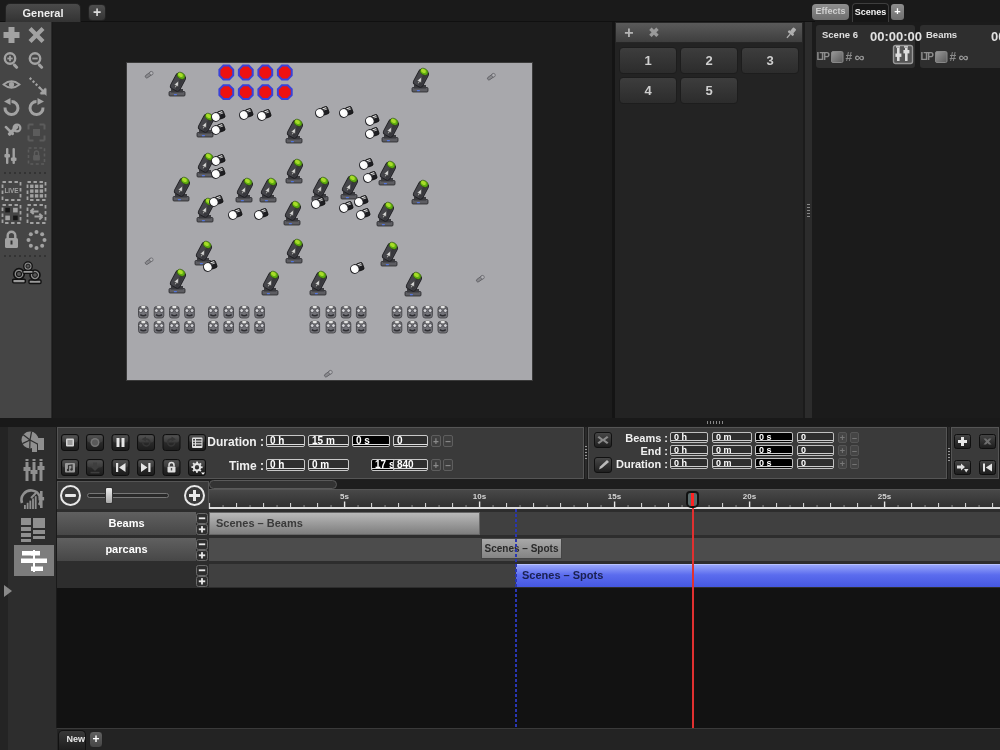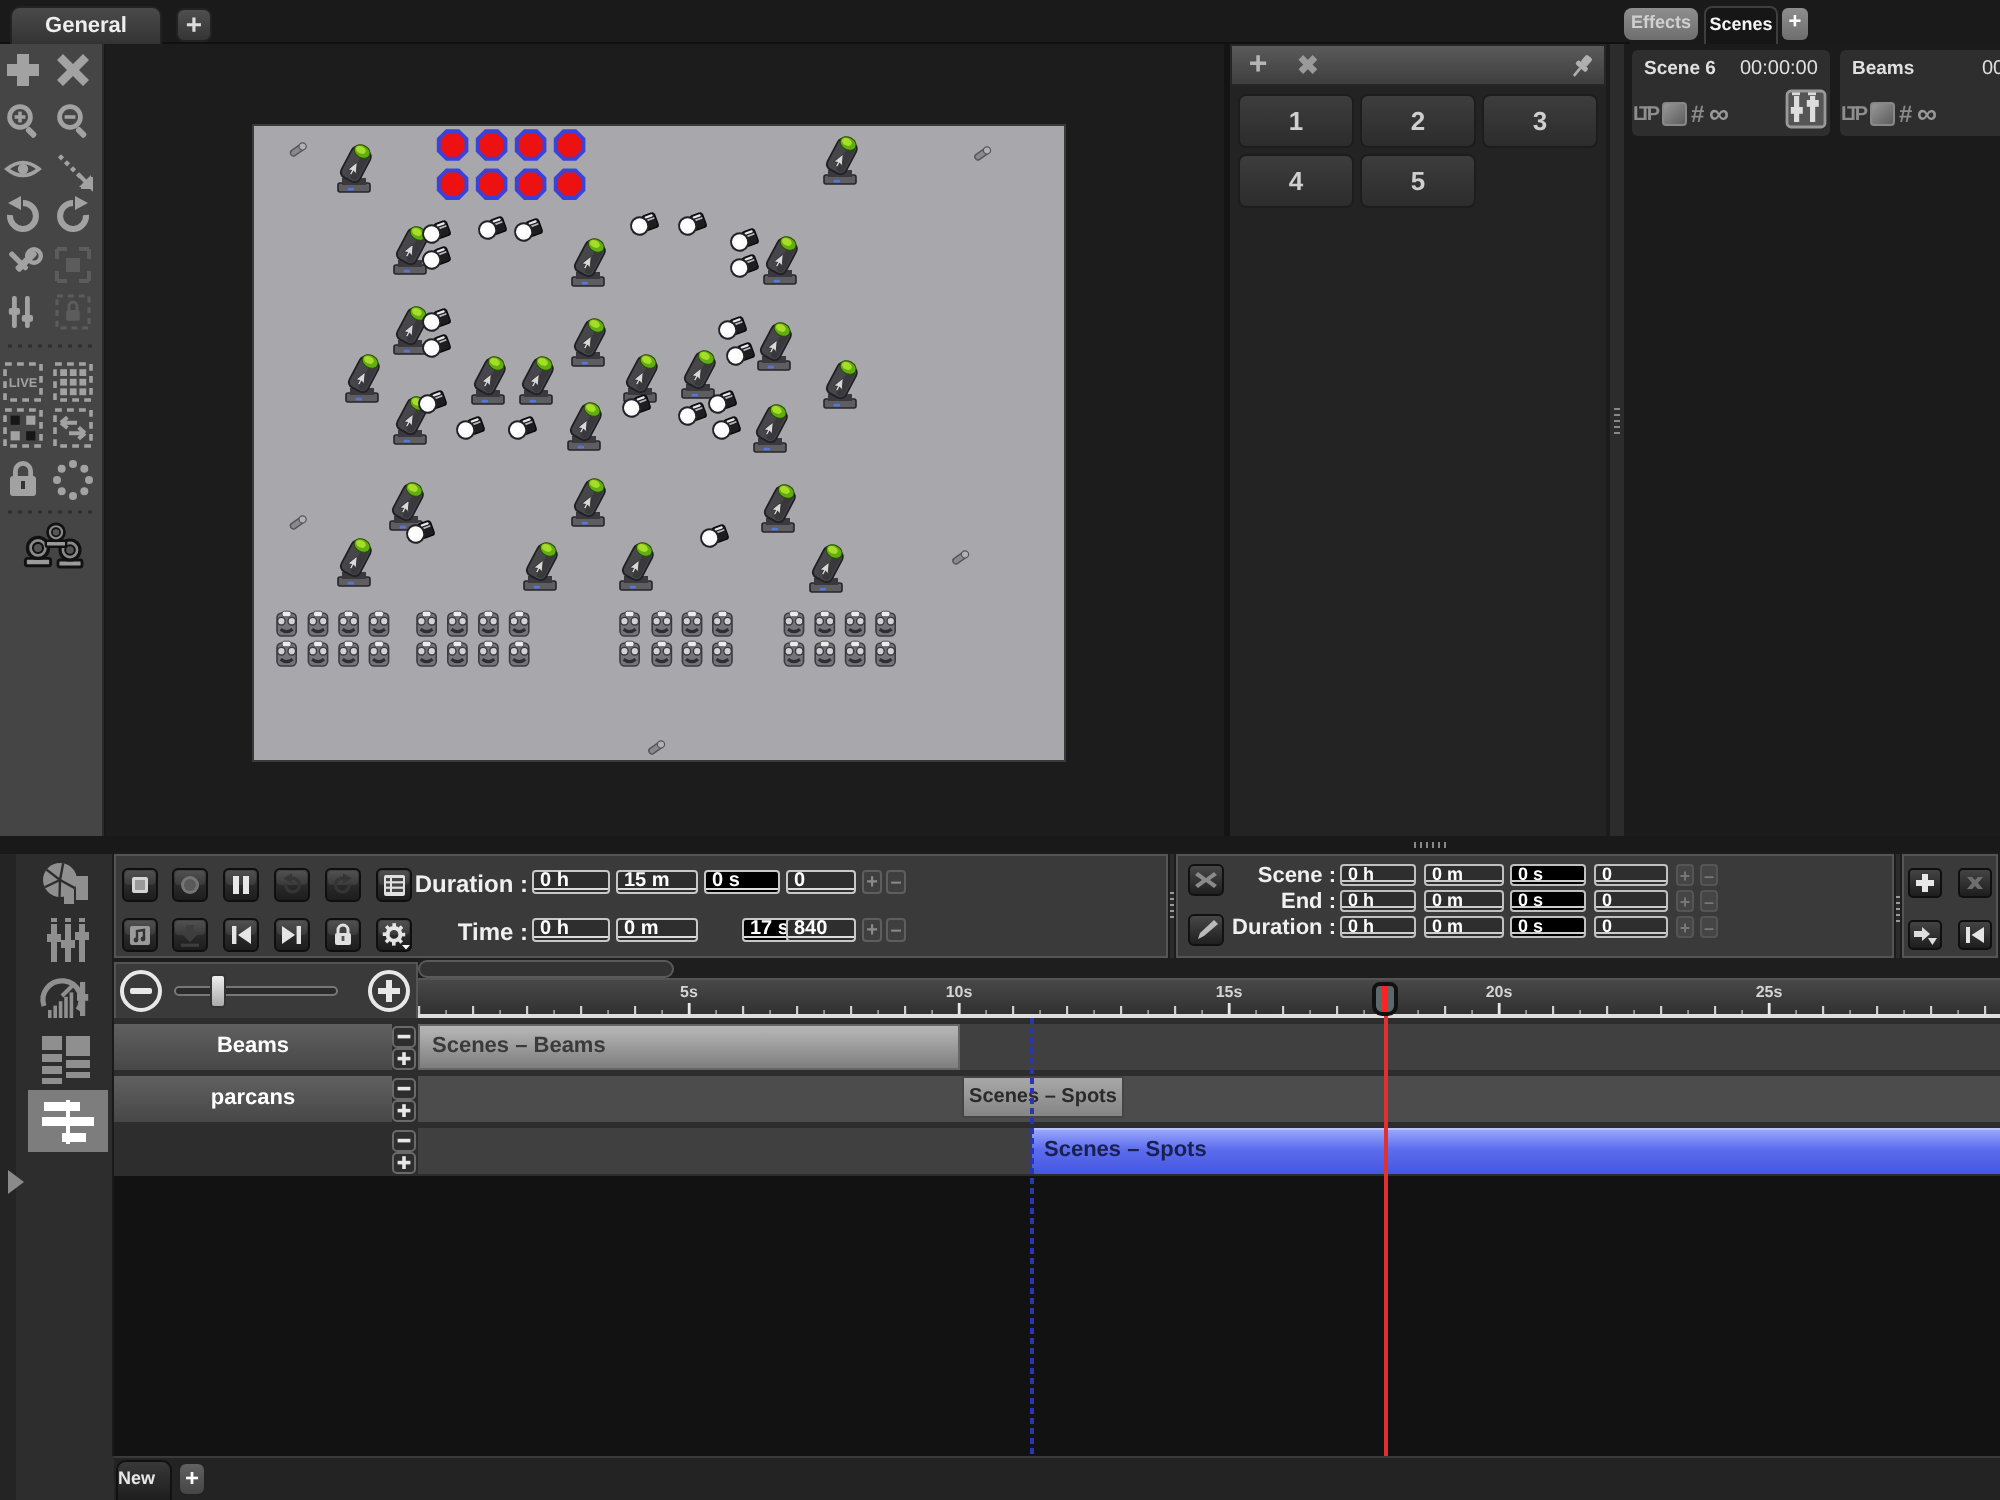--- a/index.html
+++ b/index.html
@@ -304,21 +304,21 @@
 <div class="abs" style="left:815px;top:0;width:185px;height:22px;background:#1a1a1a;"></div>
 <div class="abs" style="left:812px;top:4px;width:37px;height:16px;background:linear-gradient(#8e8e8e,#6e6e6e);border-radius:4px;color:#d0d0d0;font-size:9px;font-weight:bold;text-align:center;line-height:15px;">Effects</div>
 <div class="abs" style="left:852px;top:3px;width:37px;height:19px;background:#161616;border:1px solid #3e3e3e;border-bottom:none;border-radius:4px 4px 0 0;color:#f5f5f5;font-size:9px;font-weight:bold;text-align:center;line-height:17px;">Scenes</div>
 <div class="abs" style="left:891px;top:4px;width:13px;height:16px;background:linear-gradient(#8e8e8e,#6e6e6e);border-radius:3px;color:#fff;font-size:11px;font-weight:bold;text-align:center;line-height:15px;">+</div>
 
 <div class="abs scard" style="left:816px;top:25px;width:99px;height:43px;"></div>
 <div class="abs scard" style="left:920px;top:25px;width:100px;height:43px;"></div>
 <style>
  .scard { background:#2e2e2e;border-radius:3px; }
  .ctitle { position:absolute;top:4px;color:#e0e0e0;font-size:9.5px;font-weight:bold; }
- .ctime  { position:absolute;top:4px;color:#e0e0e0;font-size:10px;font-weight:normal; }
+ .ctime  { position:absolute;top:4px;color:#e0e0e0;font-size:13px;font-weight:bold; }
 </style>
 <div class="abs ctitle" style="left:822px;top:29px;">Scene 6</div>
 <div class="abs ctime" style="left:870px;top:29px;">00:00:00</div>
 <div class="abs ctitle" style="left:926px;top:29px;">Beams</div>
 <div class="abs ctime" style="left:991px;top:29px;">00:00:00</div>
 <div class="abs" id="cardicons1" style="left:816px;top:44px;width:99px;height:22px;"><svg width="99" height="22" viewBox="0 0 99 22">
         <defs>
           <linearGradient id="sq" x1="0" y1="0" x2="1" y2="1">
             <stop offset="0" stop-color="#9a9a9a"></stop>
             <stop offset="1" stop-color="#5a5a5a"></stop>
@@ -542,21 +542,21 @@
 <div class="abs pm" style="left:443px;top:459px;">–</div>
 
 <div class="abs" style="left:585px;top:446px;width:2px;height:14px;background-image:repeating-linear-gradient(#999 0 1px,transparent 1px 3px);"></div>
 
 <div class="abs tbtn" style="left:594px;top:432px;"><svg width="16" height="14" viewBox="0 0 16 14">
         <path d="M4 3 L8 6 L12 3 L13.5 4.5 L10 7 L13.5 9.5 L12 11 L8 8 L4 11 L2.5 9.5 L6 7 L2.5 4.5 Z" fill="#8a8a8a"></path>
       </svg></div>
 <div class="abs tbtn" style="left:594px;top:457px;"><svg width="16" height="14" viewBox="0 0 16 14">
         <path d="M12 2 L14 4 L7 10 L4 11.5 L5 8.5 Z" fill="#bbb"></path>
       </svg></div>
-<div class="abs tlabel" style="left:598px;top:432px;font-size:11px;">Scene :</div>
+<div class="abs tlabel" style="left:598px;top:432px;font-size:11px;">Beams :</div>
 <div class="abs tlabel" style="left:598px;top:445px;font-size:11px;">End :</div>
 <div class="abs tlabel" style="left:598px;top:458px;font-size:11px;">Duration :</div>
 <div class="abs" id="bfields" style="left:670px;top:427px;width:280px;height:52px;"></div>
 
 <div class="abs" id="cbtns" style="left:951px;top:427px;width:48px;height:52px;"><svg width="48" height="52" viewBox="0 0 48 52">
         <defs>
           <linearGradient id="bg1c" x1="0" y1="0" x2="0" y2="1">
             <stop offset="0" stop-color="#454545"></stop>
             <stop offset="1" stop-color="#1c1c1c"></stop>
           </linearGradient>
@@ -729,18 +729,18 @@
 <div class="abs" style="left:515px;top:509px;width:2px;height:219px;background-image:repeating-linear-gradient(#2a36b0 0 3px,transparent 3px 5px);"></div>
 
 <div class="abs" style="left:692px;top:507px;width:2px;height:221px;background:#e03030;"></div>
 
 <div class="abs" style="left:686px;top:491px;width:13px;height:17px;background:#5a6a6a;border:2px solid #111;border-radius:4px 4px 5px 5px;"></div>
 <div class="abs" style="left:691px;top:493px;width:3px;height:13px;background:#ff2222;"></div>
 
 <div class="abs" style="left:0;top:728px;width:1000px;height:22px;background:#232323;border-top:1px solid #3a3a3a;"></div>
 <div class="abs" style="left:0;top:728px;width:57px;height:22px;background:#2d2d2d;"></div>
 <div class="abs" style="left:0;top:728px;width:8px;height:22px;background:#242424;"></div>
-<div class="abs" style="left:58px;top:730px;width:28px;height:20px;background:linear-gradient(#383838,#1e1e1e);border:1px solid #111;border-bottom:none;border-radius:5px 5px 0 0;color:#e8e8e8;font-size:9px;font-weight:bold;text-align:left;line-height:16px;">New</div>
+<div class="abs" style="left:58px;top:730px;width:28px;height:20px;background:linear-gradient(#383838,#1e1e1e);border:1px solid #111;border-bottom:none;border-radius:5px 5px 0 0;color:#e8e8e8;font-size:9px;font-weight:bold;text-align:right;line-height:16px;">New</div>
 <div class="abs" style="left:89px;top:731px;width:14px;height:17px;background:linear-gradient(#616161,#454545);border:1px solid #222;border-radius:4px;color:#fff;font-size:12px;font-weight:bold;text-align:center;line-height:15px;">+</div>
 
 <div class="abs" style="left:4px;top:585px;width:0;height:0;border-left:8px solid #8a8a8a;border-top:6px solid transparent;border-bottom:6px solid transparent;"></div>
 
 </div>
 
 </body></html>

